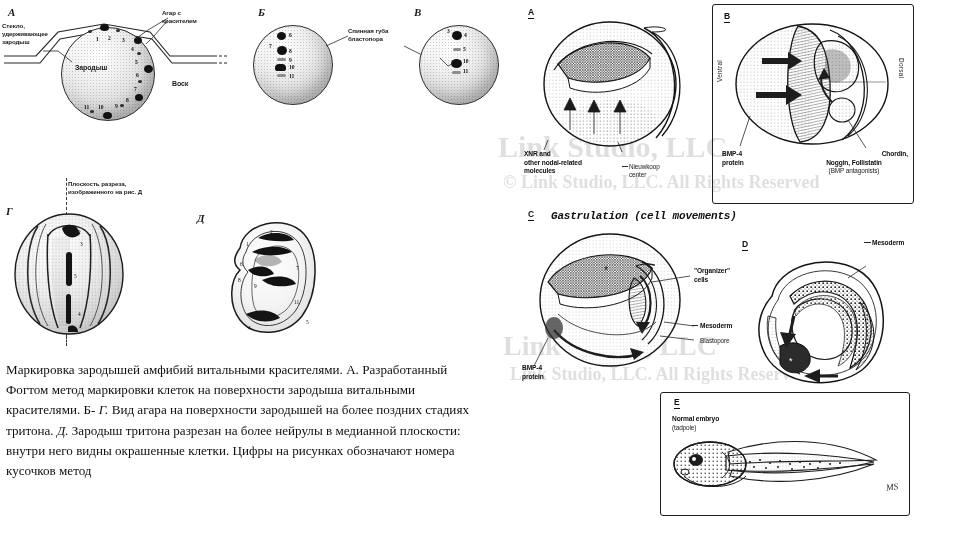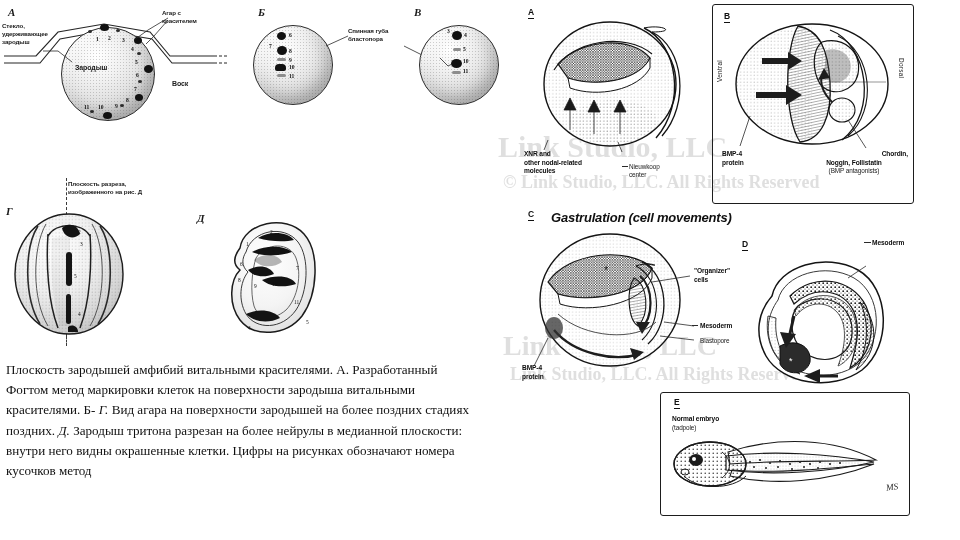--- a/index.html
+++ b/index.html
@@ -58,22 +58,22 @@
   
   .box{
     position:absolute;border:1px solid #1d1d1d;background:transparent;border-radius:3px;
   }
   .ltr-underline{
     position:absolute;font-family:"Liberation Sans",sans-serif;font-weight:bold;
     font-size:8.5px;color:#101010;border-bottom:1.1px solid #101010;
     padding-bottom:1px;line-height:1;
   }
   .ital-head{
-    position:absolute;font-family:Liberation Sans, sans-serif;font-style:italic;
-    font-weight:bold;font-size:13px;color:#101010;letter-spacing:-.2px;
+    position:absolute;font-family:Liberation Mono, monospace;font-style:italic;
+    font-weight:bold;font-size:11px;color:#101010;letter-spacing:-.2px;
   }
   .vert{
     position:absolute;font-family:"Liberation Sans",sans-serif;font-size:6.4px;
     font-weight:normal;color:#151515;writing-mode:vertical-rl;letter-spacing:.3px;
   }
   .vert.rev{transform:rotate(180deg);}
 
   
   .wm{
     position:absolute;font-family:"Liberation Serif",serif;font-weight:bold;
@@ -552,23 +552,23 @@
 
     <path d="M54,32 C64,40 64,50 54,58" fill="none" stroke="#1a1a1a" stroke-width="1"></path>
 
     <path d="M16,56 C30,70 64,70 78,56" fill="none" stroke="#1a1a1a" stroke-width="1"></path>
   </svg>
 
   <div class="abs" style="left:886px;top:482px;font-family:'Liberation Serif',serif;font-size:9px;
               font-style:italic;color:#1a1a1a;transform:rotate(-8deg);">MS</div>
 
   <div class="caption">
-    <span>Плоскость зародышей амфибий витальными красителями.</span>
+    <span>Маркировка зародышей амфибий витальными красителями.</span>
     <span>А. Разработанный Фогтом метод маркировки клеток на</span>
     <span>поверхности зародыша витальными красителями. Б-</span><span class="it"> Г.</span><span> Вид</span>
     <span>агара на поверхности зародышей на более поздних стадиях</span>
-    <span>поздних.</span><span class="it"> Д.</span><span> Зародыш тритона разрезан на более нейрулы в</span>
+    <span>тритона.</span><span class="it"> Д.</span><span> Зародыш тритона разрезан на более нейрулы в</span>
     <span>медианной плоскости: внутри него видны окрашенные</span>
     <span>клетки. Цифры на рисунках обозначают номера кусочков</span>
     <span>метод</span>
   </div>
 
 </div>
 
 </body></html>

